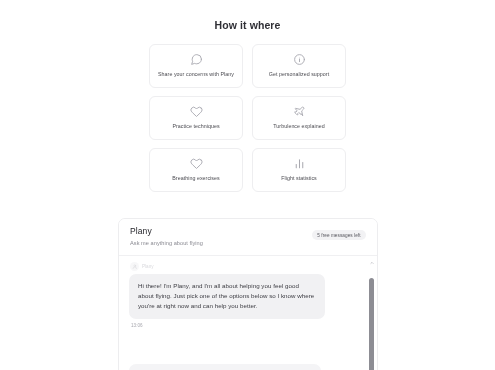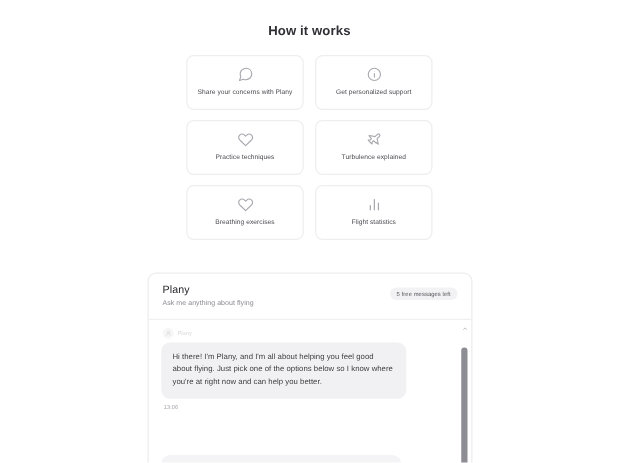--- a/index.html
+++ b/index.html
@@ -229,21 +229,21 @@
     right: 0; top: 0;
     width: 0;
     height: 370px;
   }
 </style>
 </head>
 <body>
 
 <section class="how-section">
 
-  <div class="how-title">How it works</div>
+  <div class="how-title">How it where</div>
 
   <div class="cards-grid">
 
     <div class="info-card">
       <span class="card-icon">
         <svg viewBox="0 0 24 24" fill="none" stroke="currentColor" stroke-width="1.7" stroke-linecap="round" stroke-linejoin="round">
           <path d="M21 11.5a8.38 8.38 0 0 1-.9 3.8 8.5 8.5 0 0 1-7.6 4.7 8.38 8.38 0 0 1-3.8-.9L3 21l1.9-5.7a8.38 8.38 0 0 1-.9-3.8 8.5 8.5 0 0 1 4.7-7.6 8.38 8.38 0 0 1 3.8-.9h.5a8.48 8.48 0 0 1 8 8v.5z"></path>
         </svg>
       </span>
       <span class="card-label">Share your concerns with Plany</span>

